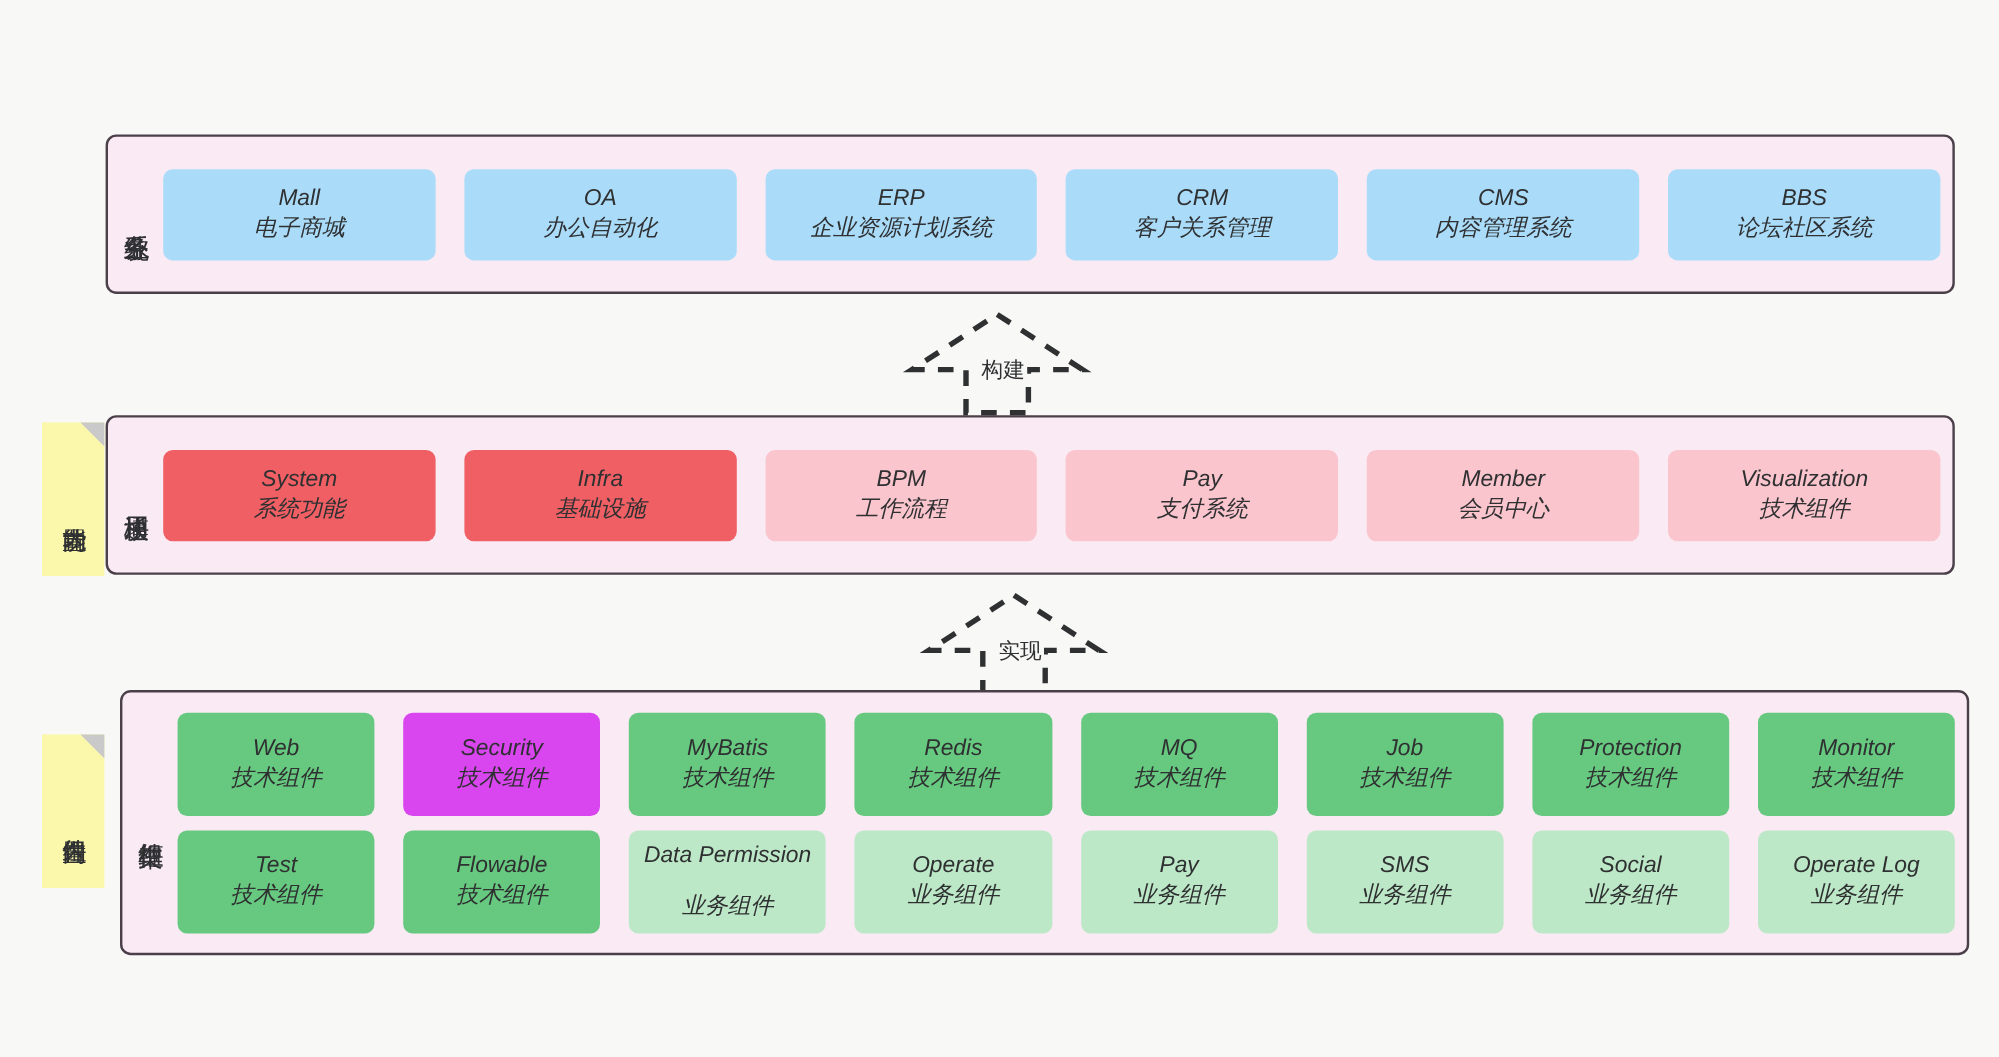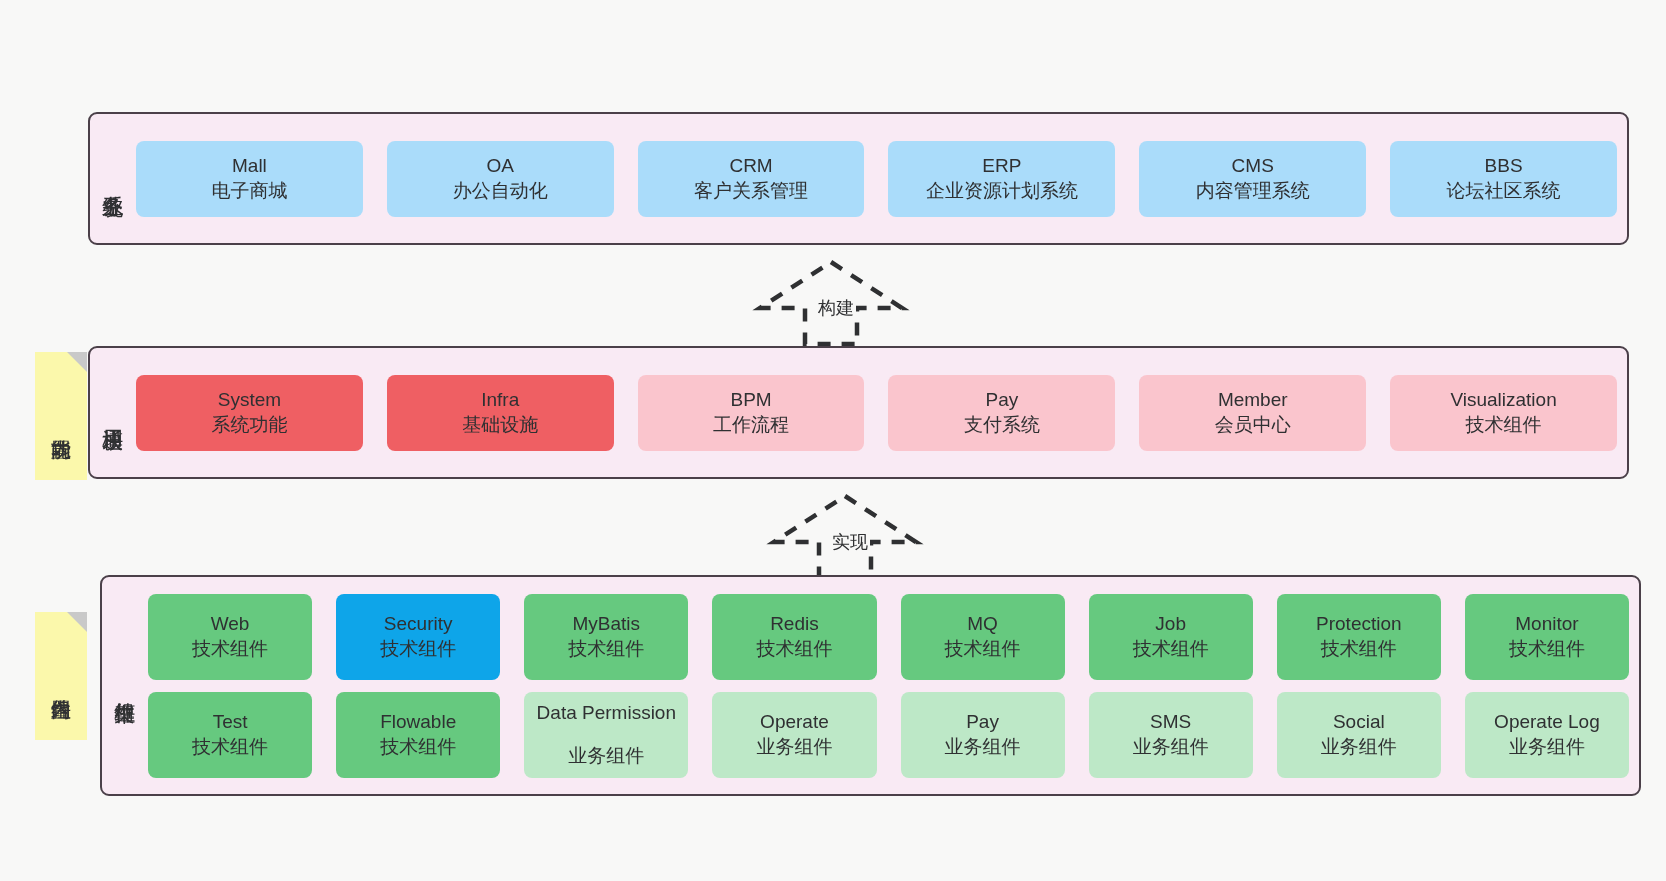--- a/index.html
+++ b/index.html
@@ -38,20 +38,21 @@
     white-space:pre;
     user-select:none;
   }
   .layer-body{
     flex:1 1 auto;
     display:flex;
     flex-direction:column;
     justify-content:center;
     padding:0 10px 0 0;
     gap:12px;
+    font-style:italic;
   }
   .row{
     display:flex;
     align-items:stretch;
     gap:24px;
   }
   .cell{
     flex:1 1 0;
     border-radius:8px;
     display:flex;
@@ -134,26 +135,26 @@
       <div class="row">
         <div class="cell" style="background:#aadcfa;">
           <span class="en">Mall</span>
           <span class="cn">电子商城</span>
         </div>
         <div class="cell" style="background:#aadcfa;">
           <span class="en">OA</span>
           <span class="cn">办公自动化</span>
         </div>
         <div class="cell" style="background:#aadcfa;">
+          <span class="en">ERP</span>
+          <span class="cn">企业资源计划系统</span>
+        </div>
+        <div class="cell" style="background:#aadcfa;">
           <span class="en">CRM</span>
           <span class="cn">客户关系管理</span>
-        </div>
-        <div class="cell" style="background:#aadcfa;">
-          <span class="en">ERP</span>
-          <span class="cn">企业资源计划系统</span>
         </div>
         <div class="cell" style="background:#aadcfa;">
           <span class="en">CMS</span>
           <span class="cn">内容管理系统</span>
         </div>
         <div class="cell" style="background:#aadcfa;">
           <span class="en">BBS</span>
           <span class="cn">论坛社区系统</span>
         </div>
       </div>
@@ -216,21 +217,21 @@
 
   <div class="layer" id="layer-framework">
     <div class="layer-title">框架组件</div>
     <div class="layer-body">
 
       <div class="row">
         <div class="cell" style="background:#66c97f;">
           <span class="en">Web</span>
           <span class="cn">技术组件</span>
         </div>
-        <div class="cell" style="background:#0ea5e9;">
+        <div class="cell" style="background:#d946ef;">
           <span class="en">Security</span>
           <span class="cn">技术组件</span>
         </div>
         <div class="cell" style="background:#66c97f;">
           <span class="en">MyBatis</span>
           <span class="cn">技术组件</span>
         </div>
         <div class="cell" style="background:#66c97f;">
           <span class="en">Redis</span>
           <span class="cn">技术组件</span>

